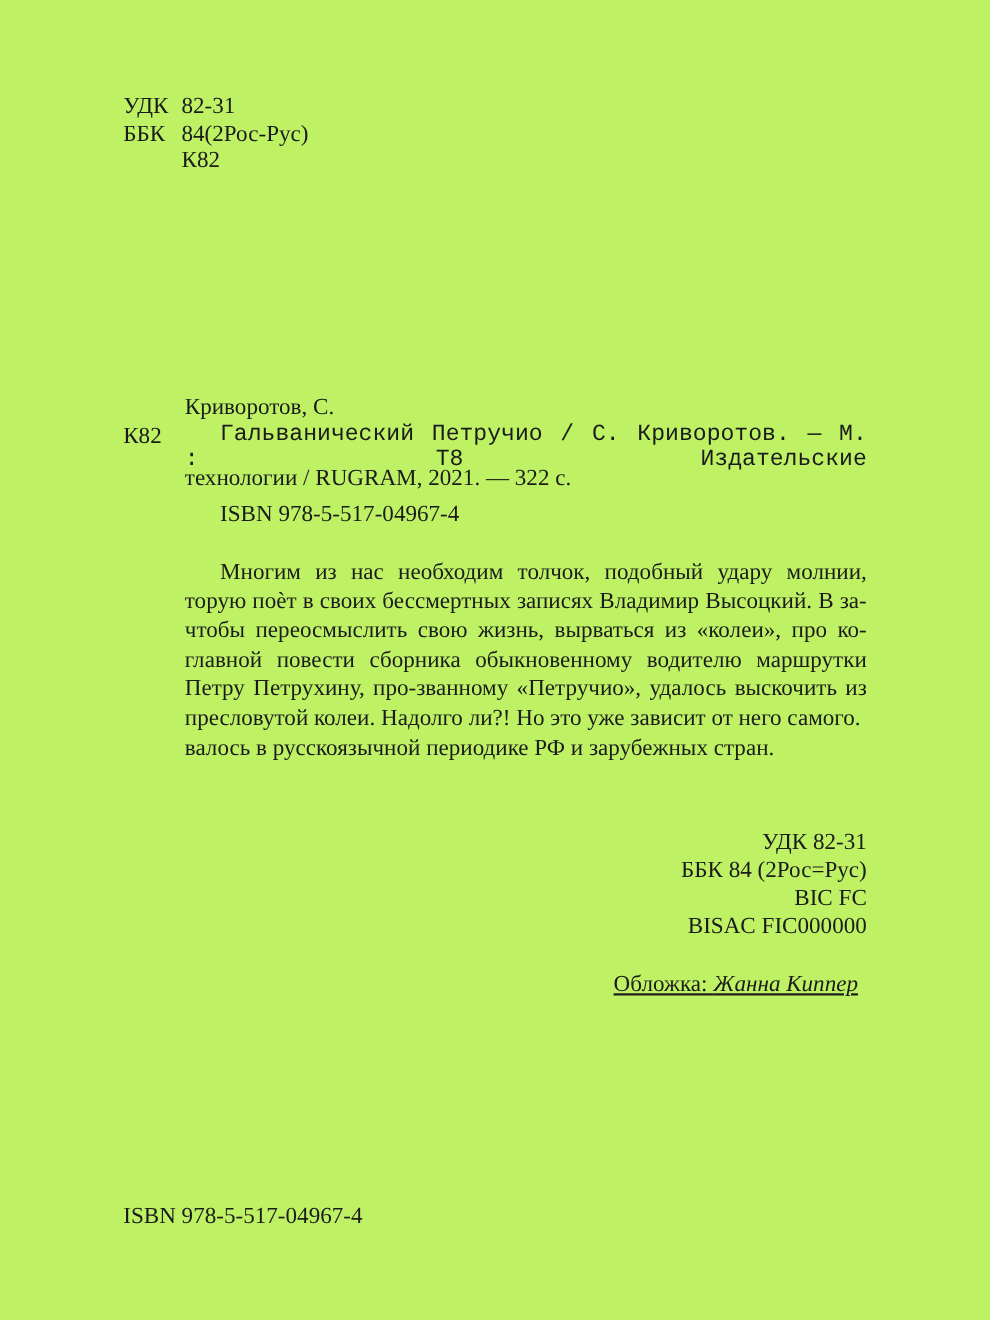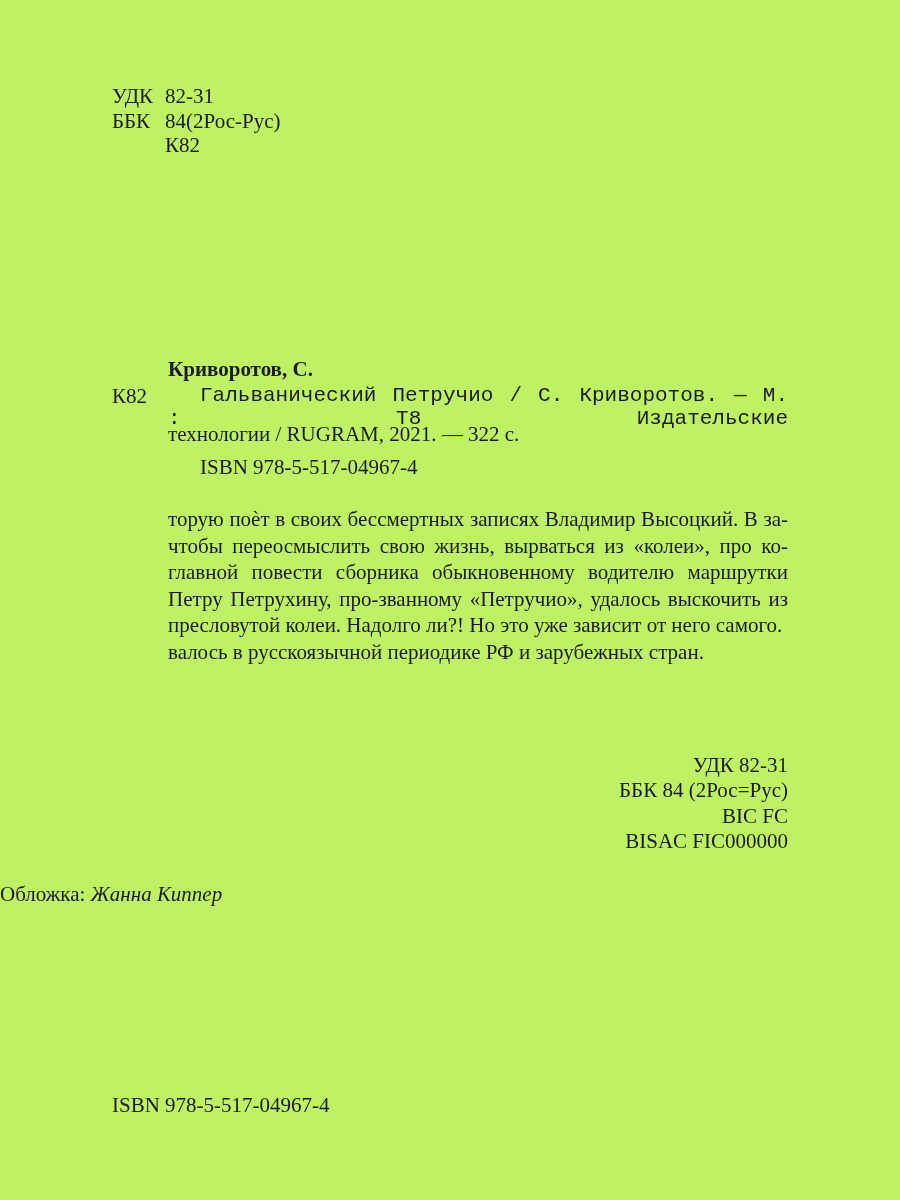--- a/index.html
+++ b/index.html
@@ -14,38 +14,38 @@
     overflow: hidden;
   }
   .abs { position: absolute; }
 
   
   .top-codes { left: 112px; top: 84px; line-height: 24.6px; }
   .top-codes .row { display: flex; }
   .top-codes .lbl { width: 53px; }
 
   
-  .card-author { left: 168px; top: 357px; font-weight: bold; }
+  .card-author { left: 168px; top: 357px; font-weight: normal; }
   .card-sign   { left: 112px; top: 384px; }
   .card-line1  { left: 168px; top: 384px; width: 620px;
                  text-indent: 32px; text-align: justify; text-align-last: justify; font-family: Liberation Mono, monospace; }
   .card-line2  { left: 168px; top: 422px; }
   .card-isbn   { left: 200px; top: 455px; }
 
   
   .annotation { left: 168px; top: 506px; width: 620px; line-height: 26.6px; }
   .annotation .ln   { text-align: justify; text-align-last: justify; }
   .annotation .end  { text-align: left; text-align-last: left; }
   .annotation .ind  { text-indent: 32px; }
 
   
   .class-codes { right: 112px; top: 753px; text-align: right; line-height: 25.3px; }
 
   
-  .cover-credit { left: 0; top: 882px; width: 780px; text-align: left; }
+  .cover-credit { left: 0; top: 882px; width: 780px; text-align: right; text-decoration: underline; }
   .cover-credit .name { font-style: italic; }
 
   
   .copyrights { left: 437px; top: 1017px; line-height: 25.4px; }
 
   
   .footer-isbn { left: 112px; top: 1093px; }
 </style>
 </head>
 <body>
@@ -67,20 +67,21 @@
     </div>
   </div>
 
   <div class="abs card-author">Криворотов, С.</div>
   <div class="abs card-sign">К82</div>
   <div class="abs card-line1">Гальванический Петручио / С. Криворотов. — М. : Т8 Издательские</div>
   <div class="abs card-line2">технологии / RUGRAM, 2021. — 322 с.</div>
   <div class="abs card-isbn">ISBN 978-5-517-04967-4</div>
 
   <div class="abs annotation">
+    <div class="ln ind">Многим из нас необходим толчок, подобный удару молнии,</div>
     <div class="ln">торую поѐт в своих бессмертных записях Владимир Высоцкий. В за-</div>
     <div class="ln">чтобы переосмыслить свою жизнь, вырваться из «колеи», про ко-</div>
     <div class="ln">главной повести сборника обыкновенному водителю маршрутки</div>
     <div class="ln">Петру Петрухину, про-званному «Петручио», удалось выскочить из</div>
     <div class="end">пресловутой колеи. Надолго ли?! Но это уже зависит от него самого.</div>
     <div class="end">валось в русскоязычной периодике РФ и зарубежных стран.</div>
   </div>
 
   <div class="abs class-codes">
     <div>УДК 82-31</div>

